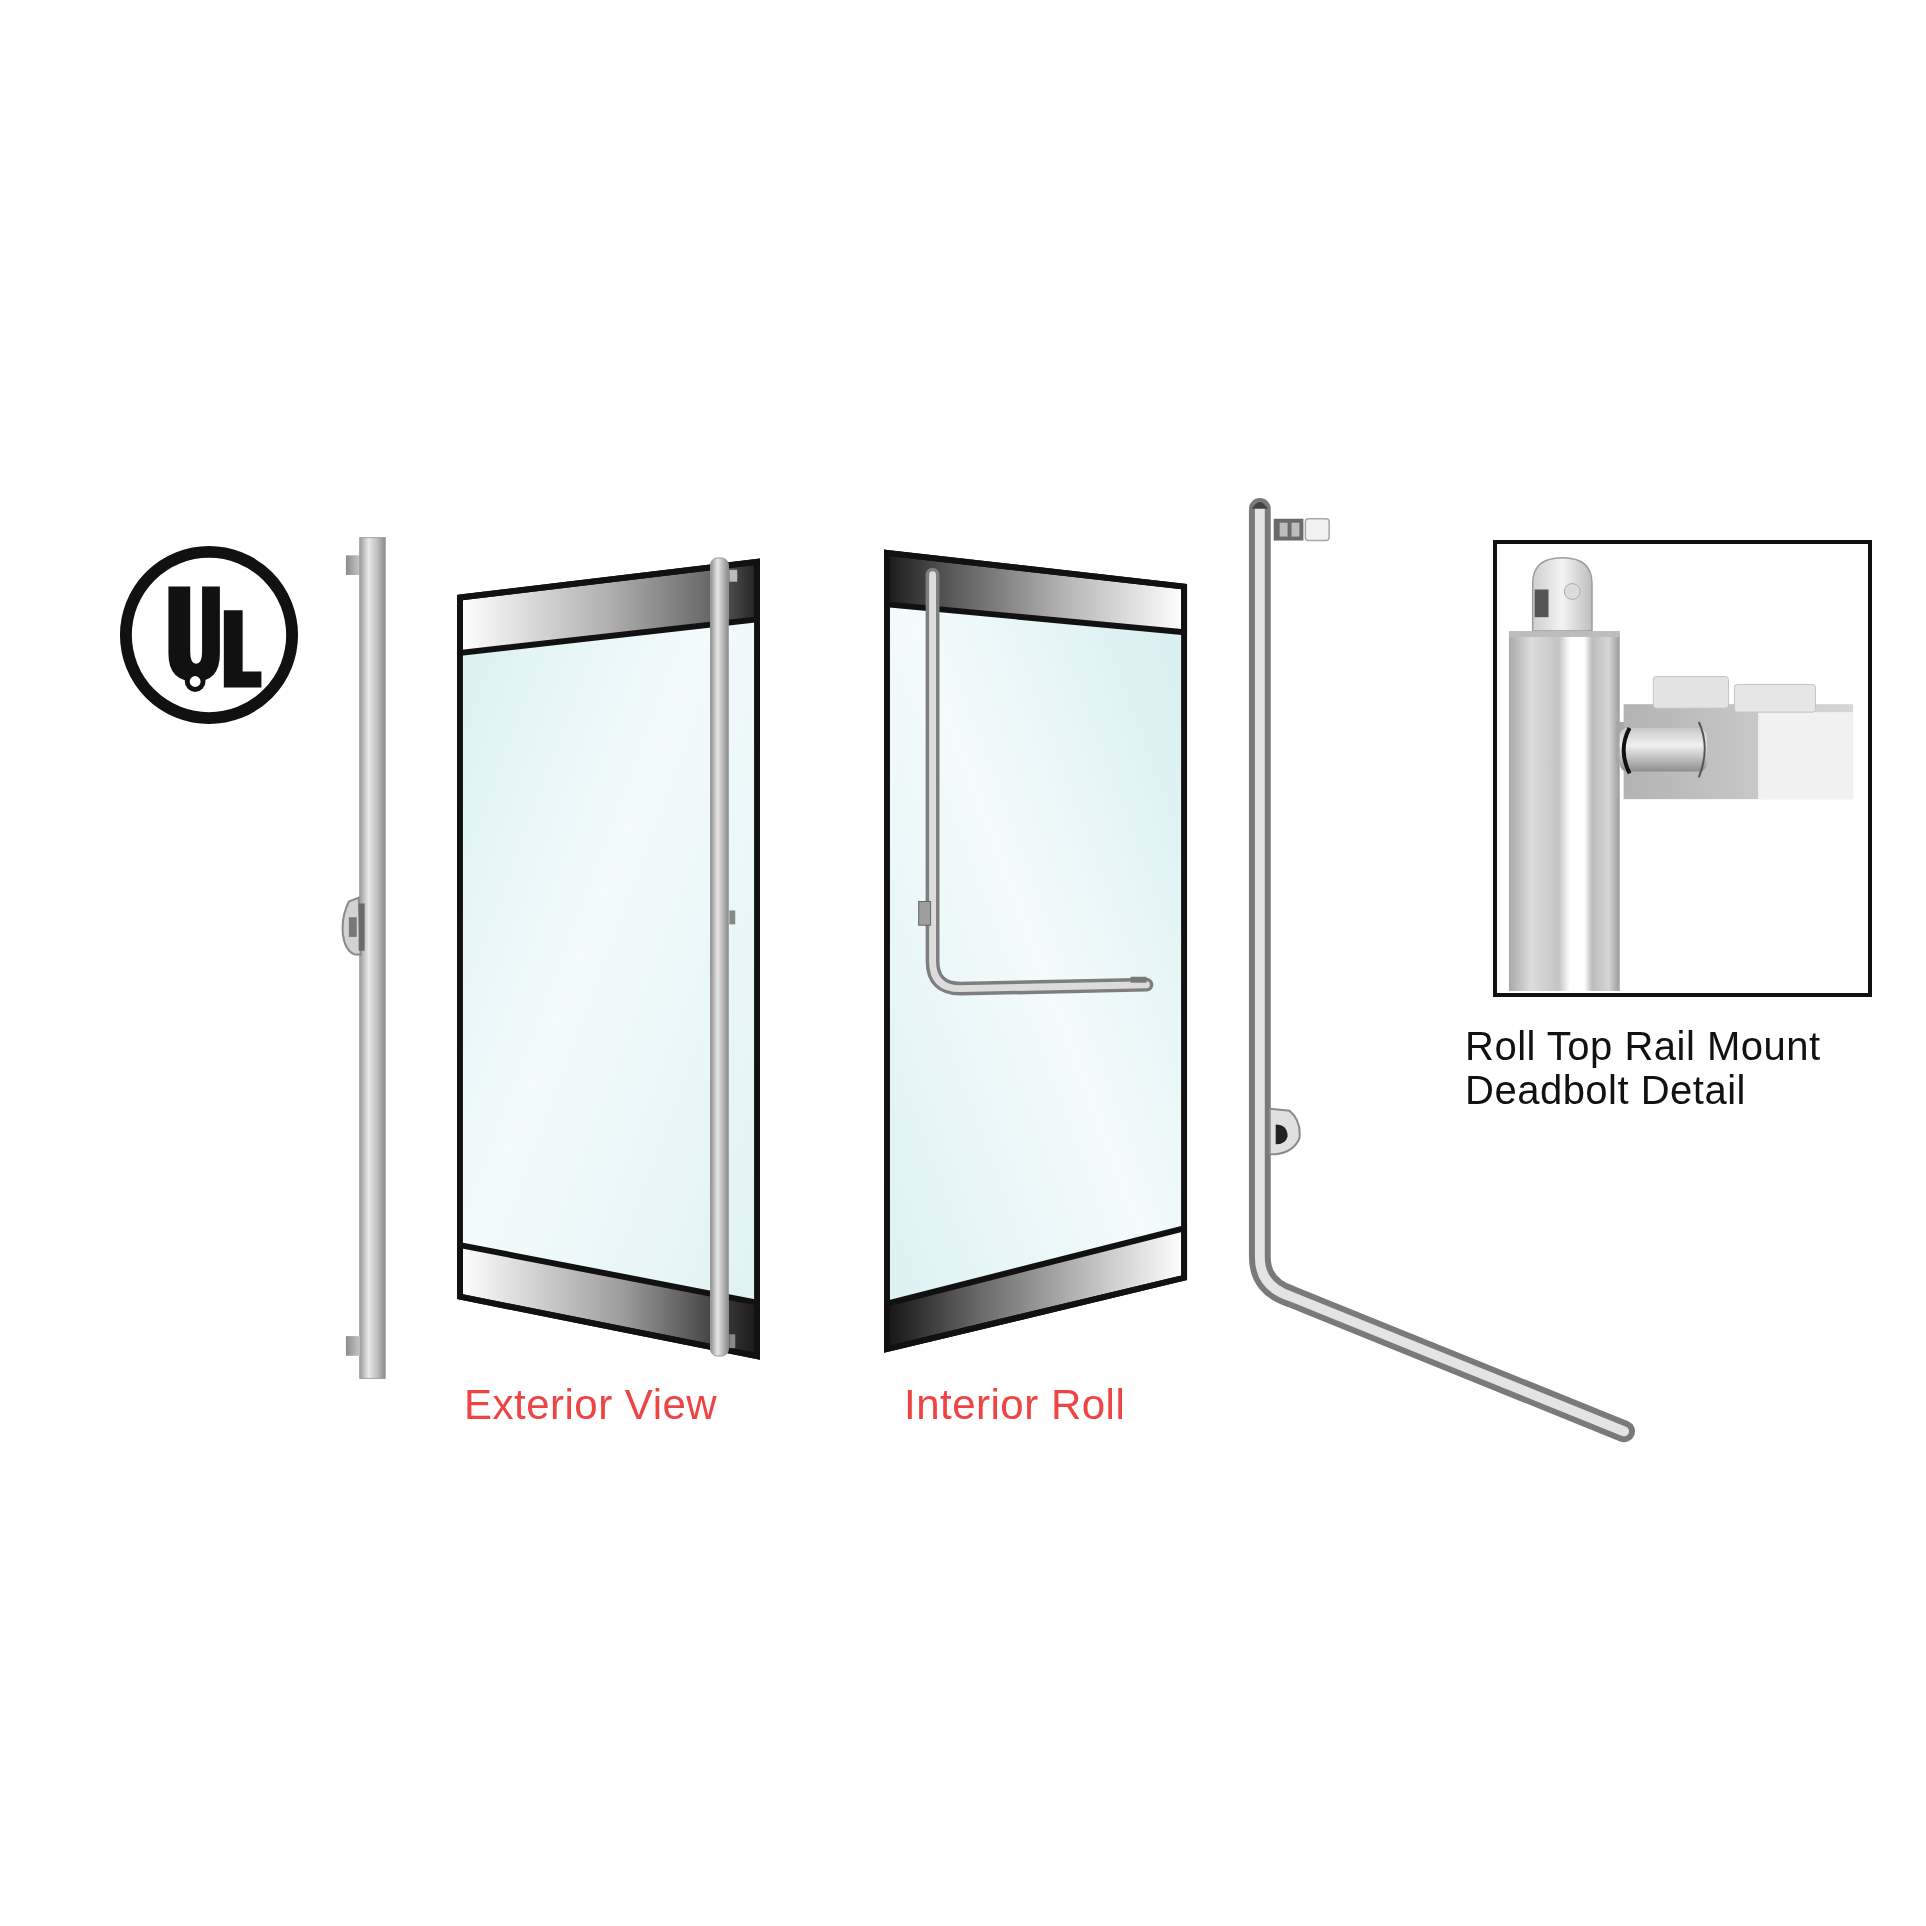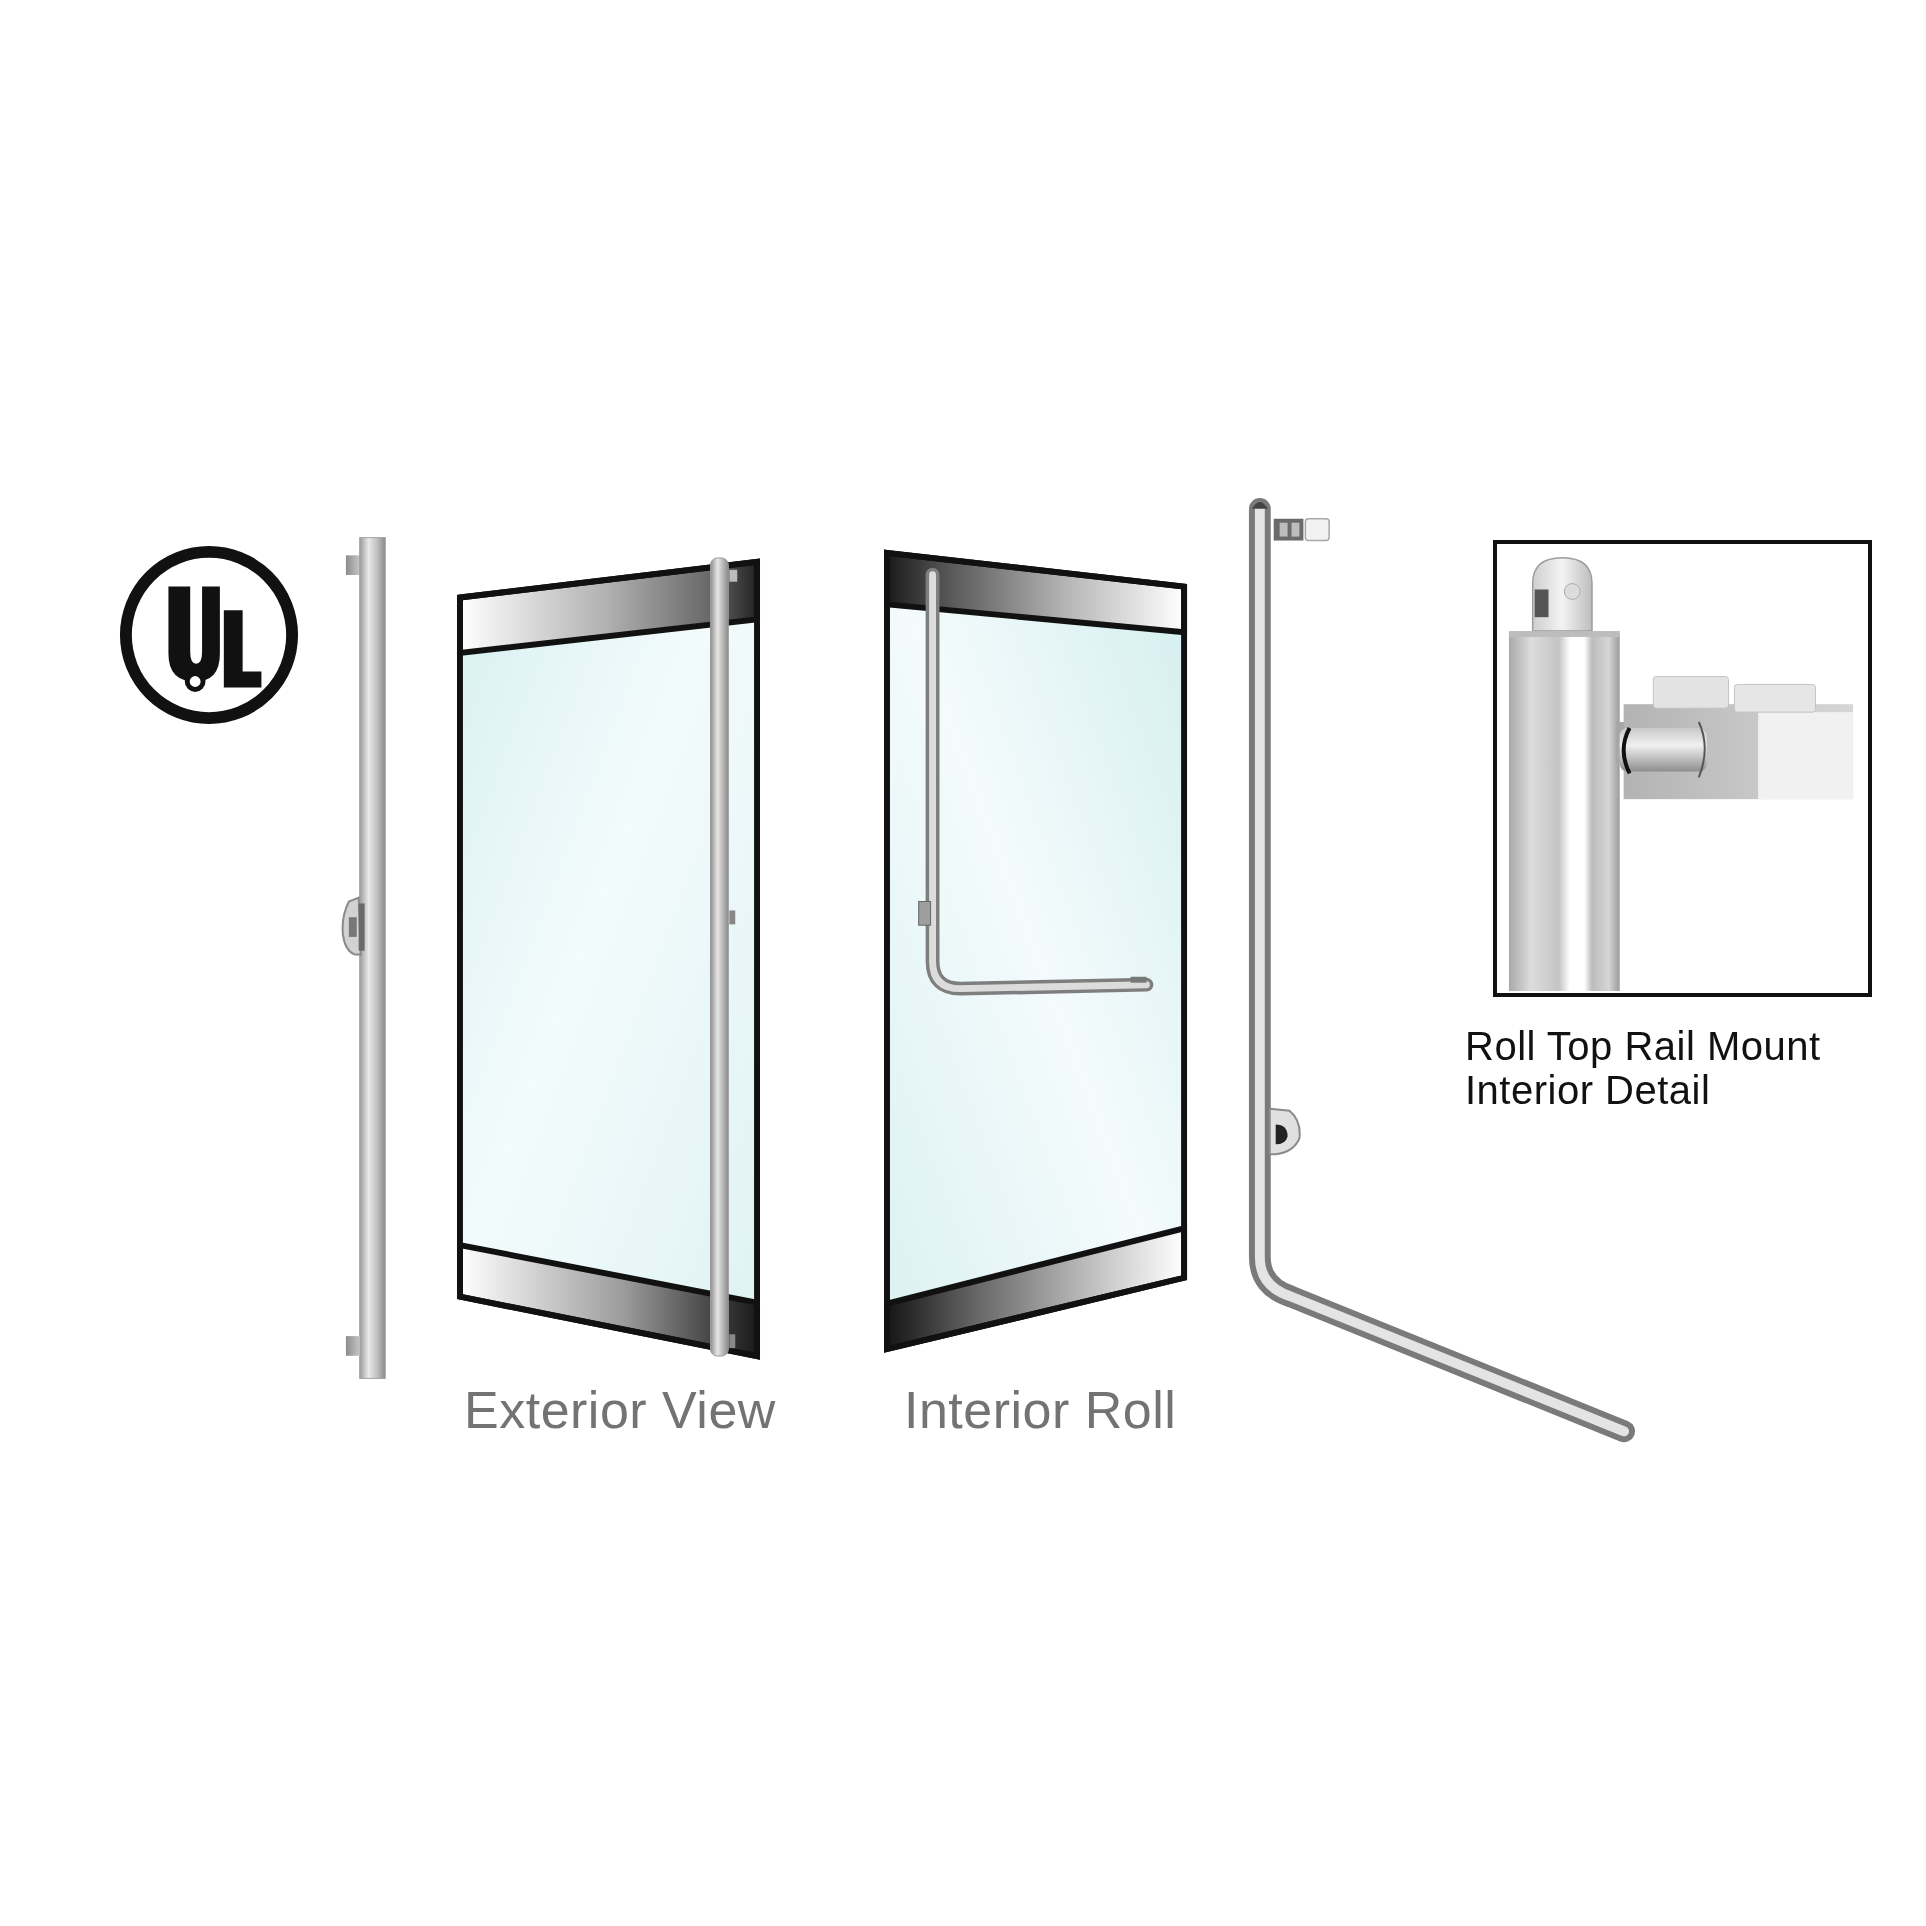--- a/index.html
+++ b/index.html
@@ -11,23 +11,23 @@
       width: 1927px;
       height: 1927px;
       position: relative;
       overflow: hidden;
       font-family: "Liberation Sans", "DejaVu Sans", sans-serif;
     }
     .abs { position: absolute; }
     svg { display: block; }
     .caption {
       position: absolute;
-      color: #737373;
+      color: #ef4444;
       font-family: "Liberation Sans", "DejaVu Sans", sans-serif;
-      font-size: 52px;
+      font-size: 42px;
       line-height: 1;
       white-space: nowrap;
       letter-spacing: 0.5px;
     }
     .detail-caption {
       position: absolute;
       color: #111111;
       font-family: "Liberation Sans", "DejaVu Sans", sans-serif;
       font-size: 40px;
       line-height: 44px;
@@ -244,15 +244,15 @@
     <path d="M134 186 Q122 208 134 232" fill="none" stroke="#111" stroke-width="4"></path>
     <path d="M204 180 Q216 206 204 236" fill="none" stroke="#555" stroke-width="2"></path>
   </svg>
 </div>
 
 <div class="caption" style="left:464px; top:1384px;">Exterior View</div>
 <div class="caption" style="left:904px; top:1384px;">Interior Roll</div>
 
 <div class="detail-caption" style="left:1465px; top:1024px; width:455px;">
   <div>Roll Top Rail Mount</div>
-  <div>Interior Detail</div>
+  <div>Deadbolt Detail</div>
 </div>
 
 
 </body></html>

